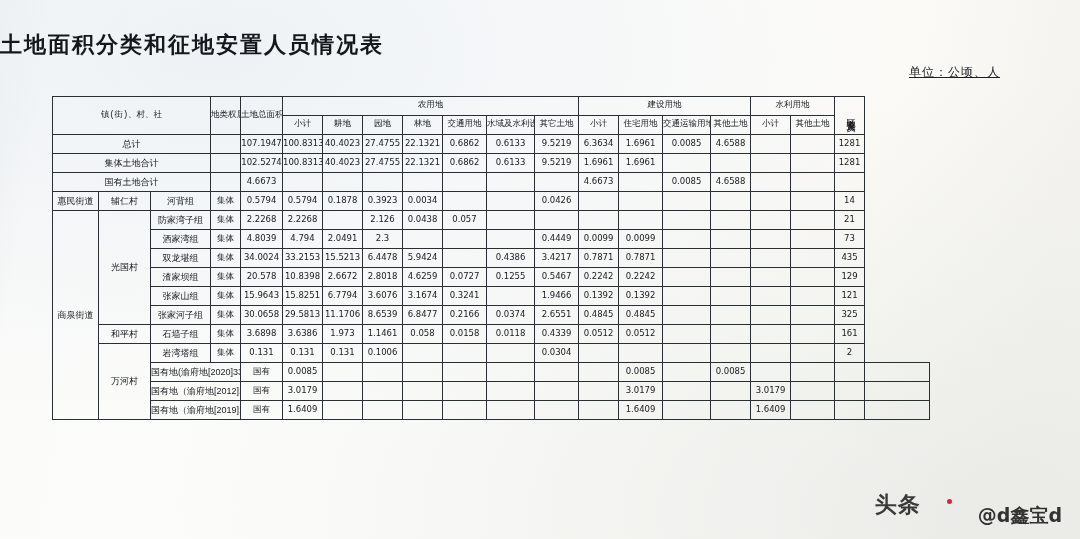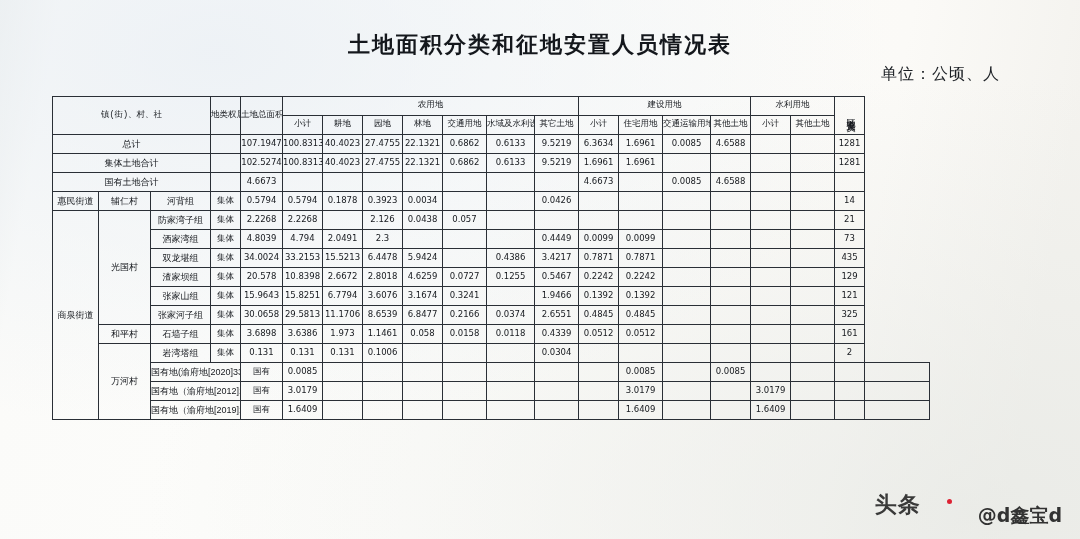--- a/index.html
+++ b/index.html
@@ -29,35 +29,35 @@
     background:
       radial-gradient(ellipse at 20% 10%, rgba(235,240,245,0.85) 0%, rgba(255,255,255,0) 55%),
       radial-gradient(ellipse at 90% 95%, rgba(230,232,228,0.7) 0%, rgba(255,255,255,0) 60%);
     pointer-events: none;
   }
   .doc-title {
     position: absolute;
     top: 30px;
     left: 0;
     width: 1080px;
-    text-align: center;
     font-family: "DejaVu Serif", serif;
     font-size: 22px;
     font-weight: bold;
     letter-spacing: 2px;
     color: #14171c;
   }
   .unit-note {
     position: absolute;
     top: 64px;
     right: 80px;
-    font-size: 16px;
+    font-size: 12px;
     color: #1b1f24;
     letter-spacing: 1px;
     font-family: "DejaVu Serif", serif;
+    text-decoration: underline;
   }
   .table-wrap {
     position: absolute;
     left: 52px;
     top: 96px;
     width: 878px;
   }
   table.sheet {
     border-collapse: collapse;
     width: 878px;

